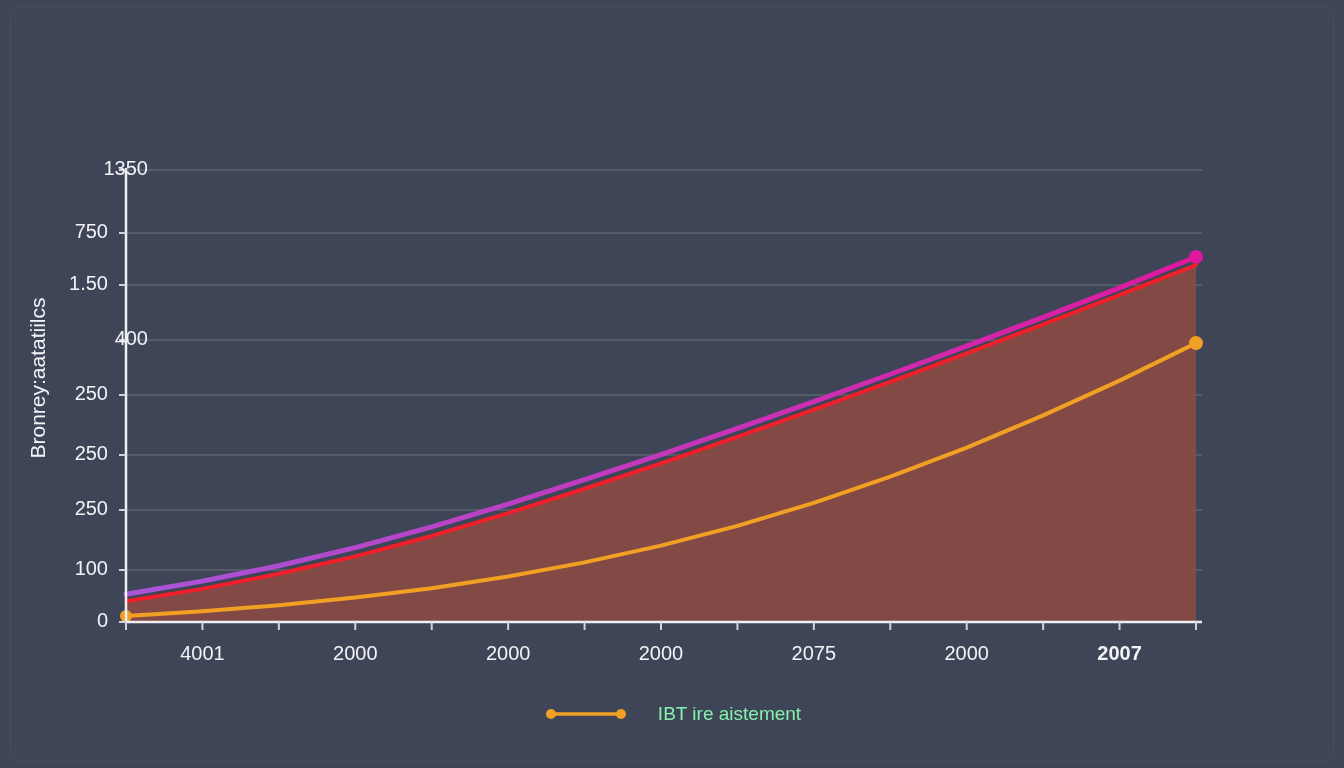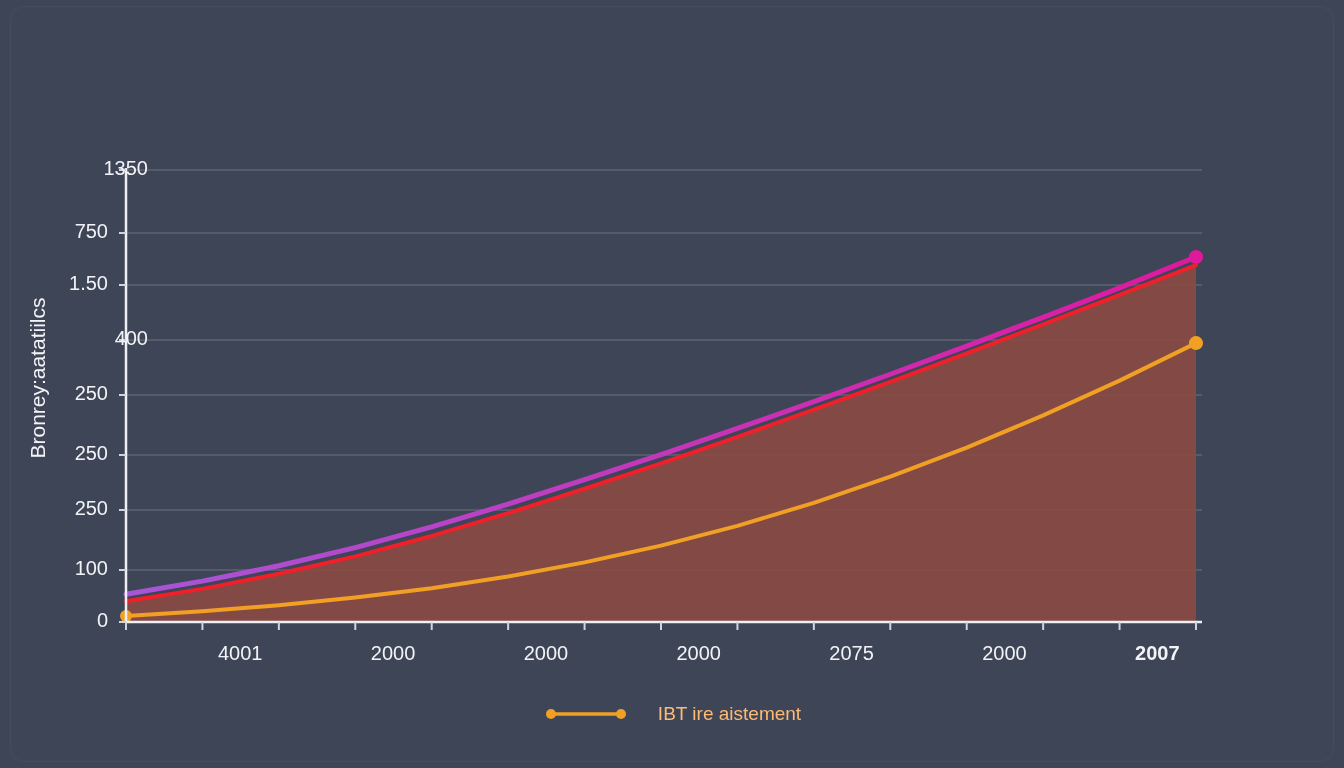--- a/index.html
+++ b/index.html
@@ -53,21 +53,21 @@
     position: absolute;
     color: #f2f3f6;
     font-size: 20px;
     text-align: right;
     white-space: nowrap;
   }
   .xlabel-text {
     position: absolute;
     color: #f2f3f6;
     font-size: 20px;
-    text-align: right;
+    text-align: center;
     white-space: nowrap;
   }
   #yaxis-title {
     position: absolute;
     left: -62px;
     top: 366px;
     width: 200px;
     color: #f3f4f7;
     font-size: 21px;
     text-align: center;
@@ -78,21 +78,21 @@
     position: absolute;
     left: 0;
     top: 703px;
     width: 1344px;
     display: flex;
     align-items: center;
     justify-content: center;
     gap: 12px;
   }
   #legend-label {
-    color: #fdba74;
+    color: #86efac;
     font-size: 19px;
     white-space: nowrap;
     margin-left: 17px;
   }
 </style>
 </head>
 <body>
 
 <div id="figure">
 

